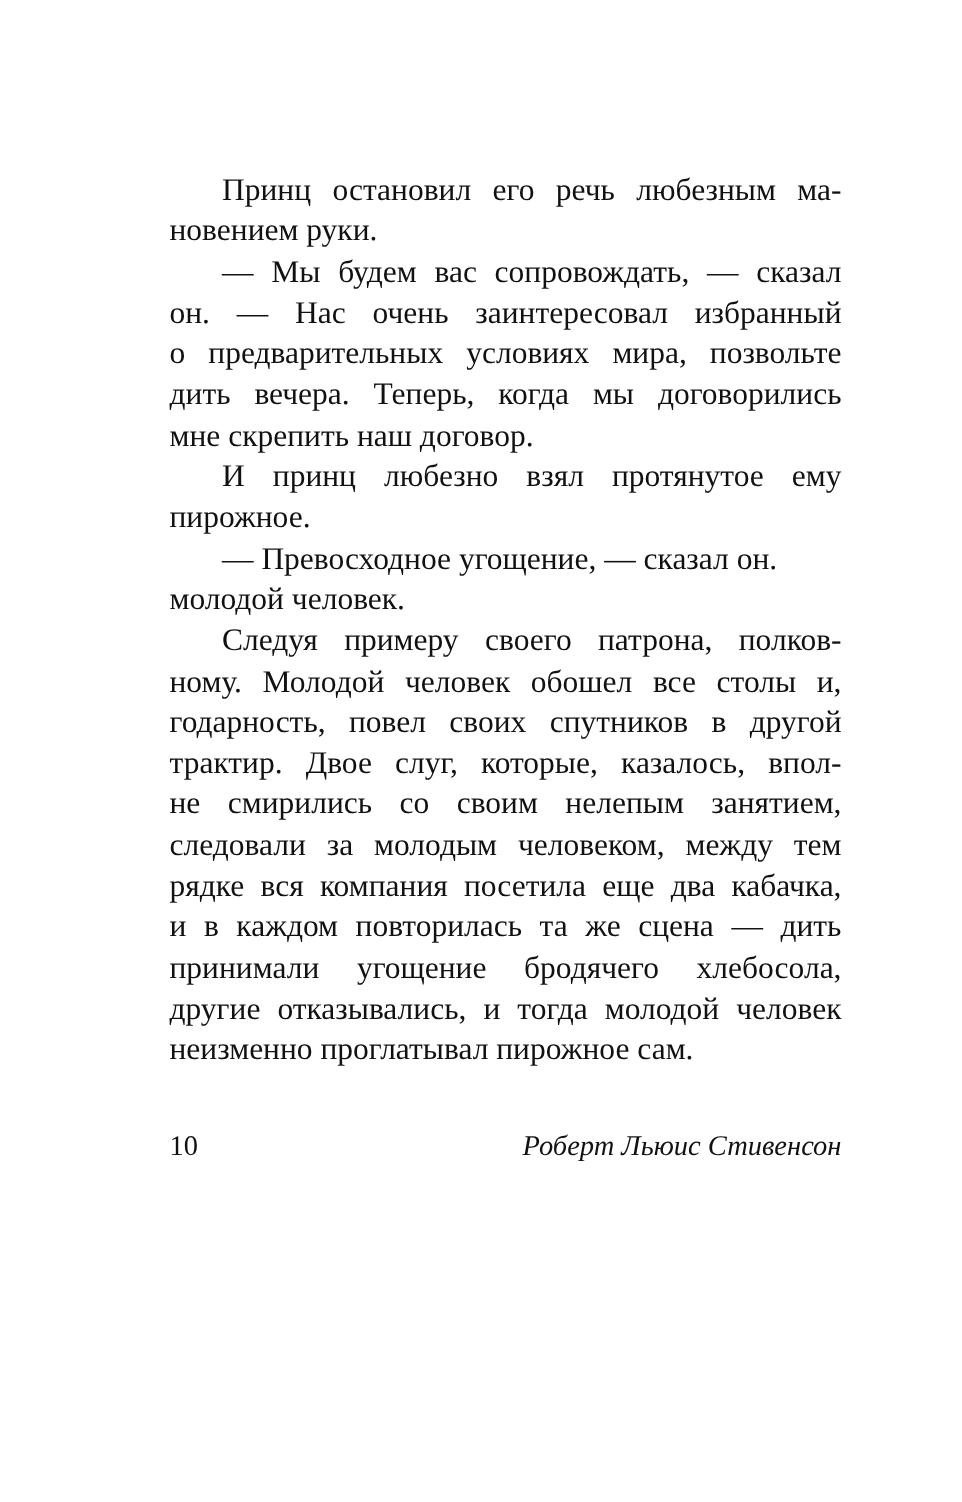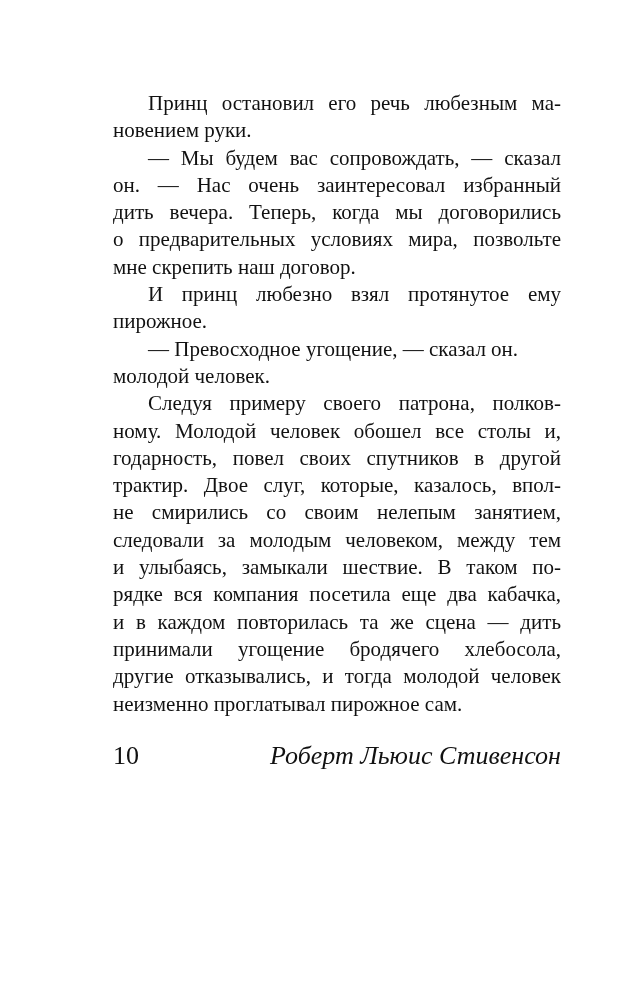--- a/index.html
+++ b/index.html
@@ -7,21 +7,21 @@
     padding: 0;
     background: #ffffff;
   }
   .book-page {
     position: relative;
     width: 641px;
     height: 1001px;
     box-sizing: border-box;
     background: #ffffff;
     color: #111111;
-    padding: 90px 80px 0 113px;
+    padding: 113px 80px 0 113px;
     font-family: "Liberation Serif", "DejaVu Serif", serif;
     font-size: 21px;
     line-height: 27.3px;
     overflow: hidden;
   }
   .text-block {
     width: 448px;
   }
   .para {
     margin: 0;
@@ -34,67 +34,66 @@
   }
   .line.first {
     text-indent: 35px;
   }
   .line.last {
     text-align-last: left;
     font-family: Liberation Serif, serif;
   }
   .footer {
     width: 448px;
-    margin-top: 24px;
+    margin-top: 37px;
     display: flex;
     justify-content: space-between;
     align-items: baseline;
-    font-size: 26px;
+    font-size: 19px;
   }
   .page-number {
     font-style: normal;
   }
   .author {
     font-style: italic;
   }
 </style>
 </head>
 <body>
 
 <div class="book-page">
   <div class="text-block" id="paragraphs">
       <div class="para">
         <div class="line first">Принц остановил его речь любезным ма-</div>
         <div class="line last">новением руки.</div>
       </div>
       <div class="para">
         <div class="line first">— Мы будем вас сопровождать, — сказал</div>
         <div class="line">он. — Нас очень заинтересовал избранный</div>
+        <div class="line">о предварительных условиях мира, позвольте</div>
         <div class="line">дить вечера. Теперь, когда мы договорились</div>
-        <div class="line">о предварительных условиях мира, позвольте</div>
         <div class="line last">мне скрепить наш договор.</div>
       </div>
       <div class="para">
         <div class="line first">И принц любезно взял протянутое ему</div>
         <div class="line last">пирожное.</div>
       </div>
       <div class="para">
         <div class="line first last">— Превосходное угощение, — сказал он.</div>
       </div>
       <div class="para">
         <div class="line last">молодой человек.</div>
       </div>
       <div class="para">
         <div class="line first">Следуя примеру своего патрона, полков-</div>
         <div class="line">ному. Молодой человек обошел все столы и,</div>
         <div class="line">годарность, повел своих спутников в другой</div>
         <div class="line">трактир. Двое слуг, которые, казалось, впол-</div>
         <div class="line">не смирились со своим нелепым занятием,</div>
         <div class="line">следовали за молодым человеком, между тем</div>
-        <div class="line">и улыбаясь, замыкали шествие. В таком по-</div>
         <div class="line">рядке вся компания посетила еще два кабачка,</div>
         <div class="line">и в каждом повторилась та же сцена — дить</div>
         <div class="line">принимали угощение бродячего хлебосола,</div>
         <div class="line">другие отказывались, и тогда молодой человек</div>
         <div class="line last">неизменно проглатывал пирожное сам.</div>
       </div>
     </div>
   <div class="footer">
     <span class="page-number">10</span>
     <span class="author">Роберт Льюис Стивенсон</span>

